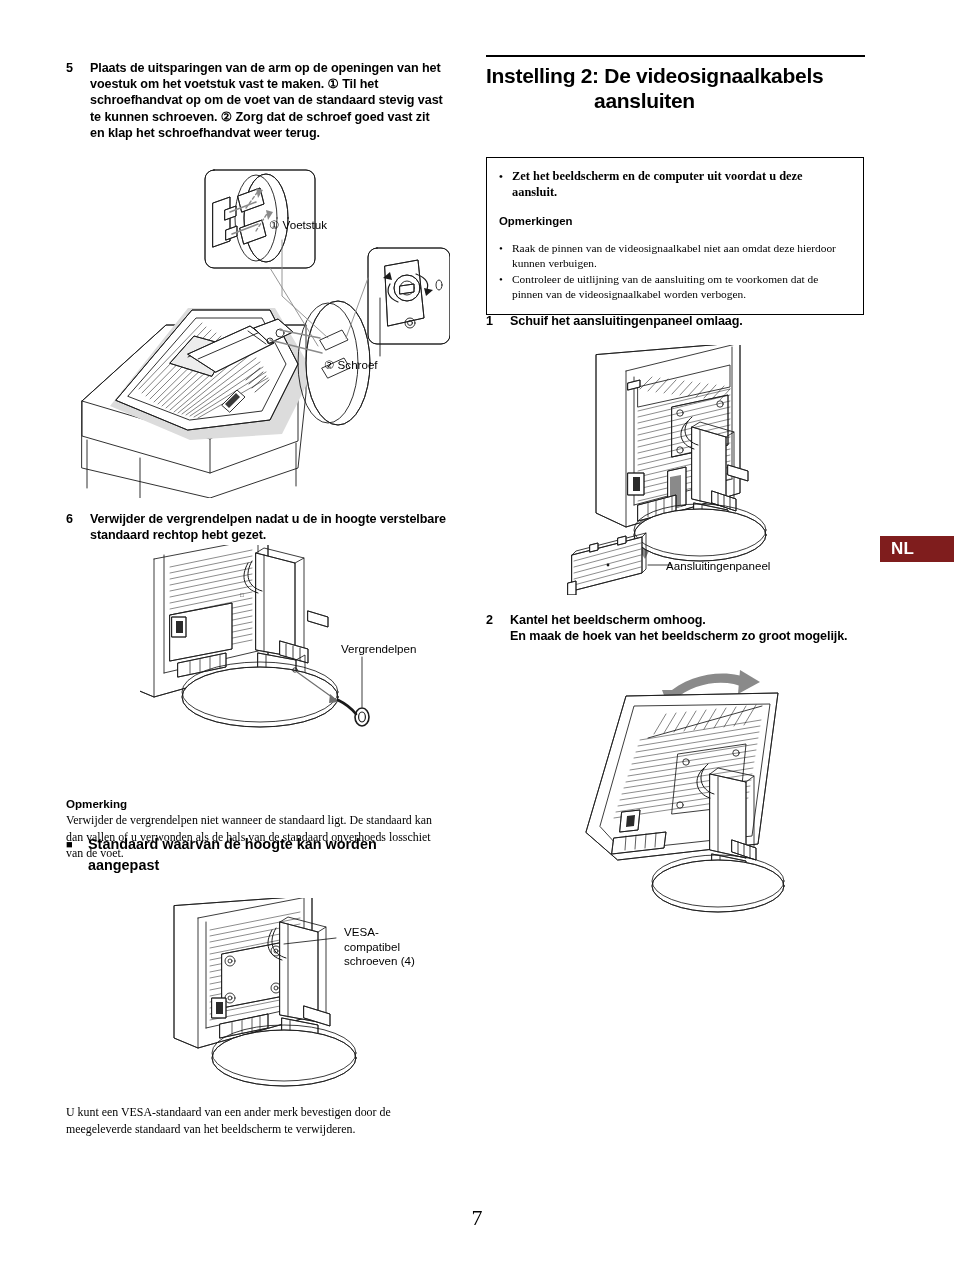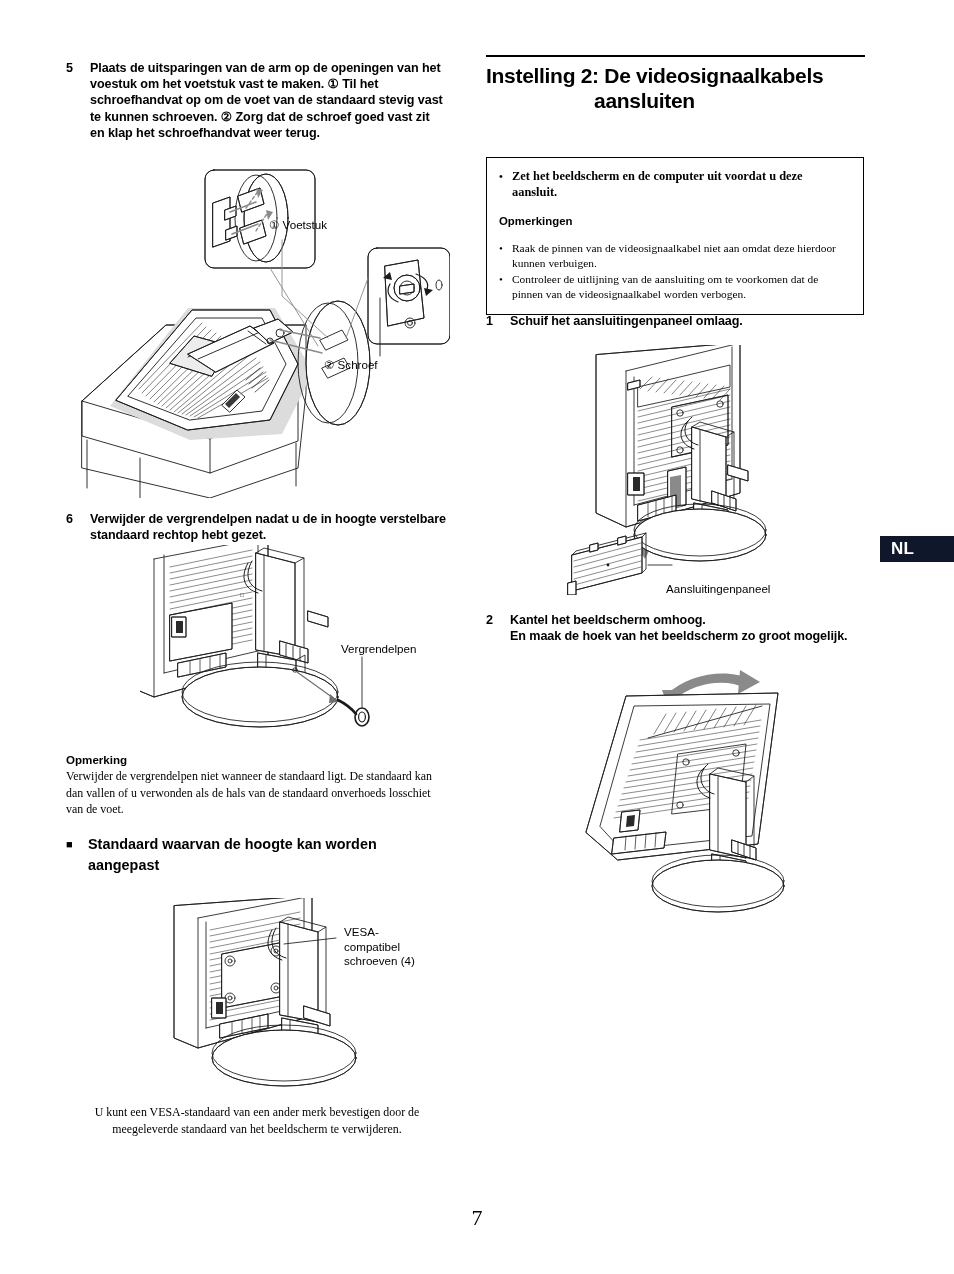--- a/index.html
+++ b/index.html
@@ -115,20 +115,21 @@
     font-family: "Liberation Serif", serif;
     font-size: 11.9px;
     line-height: 16.5px;
   }
   .opm-head {
     font-family: "Liberation Sans", sans-serif;
     font-weight: bold;
     font-size: 11.6px;
     line-height: 15px;
     margin-bottom: 1px;
+    margin-top: 44px;
   }
 
   
   .sq-head {
     display: flex;
     align-items: flex-start;
     font-weight: bold;
     font-size: 14.4px;
     line-height: 21px;
   }
@@ -147,21 +148,21 @@
     font-family: "Liberation Sans", sans-serif;
   }
 
   
   .nl-tab {
     position: absolute;
     left: 880px;
     top: 536px;
     width: 74px;
     height: 26px;
-    background: #0f172a;
+    background: #7f1d1d;
     color: #fff;
     font-weight: bold;
     font-size: 17px;
     display: flex;
     align-items: center;
     padding-left: 11px;
     box-sizing: border-box;
     letter-spacing: 0.3px;
   }
 
@@ -523,21 +524,21 @@
       </g>
 
       <path d="M124 46 L176 40" stroke="#1a1a1a"></path>
     </svg>
   </div>
 
   <div class="label" style="left:344px; top:925px;">VESA-
 compatibel
 schroeven (4)</div>
 
-  <div class="serif-p" style="position:absolute; left:66px; top:1104px; width:382px;text-align:center;">U kunt een VESA-standaard van een ander merk bevestigen door de meegeleverde standaard van het beeldscherm te verwijderen.</div>
+  <div class="serif-p" style="position:absolute; left:66px; top:1104px; width:382px;">U kunt een VESA-standaard van een ander merk bevestigen door de meegeleverde standaard van het beeldscherm te verwijderen.</div>
 
   <div class="col-right">
     <div class="head-rule"></div>
     <div class="sec-title">
       <span>Instelling 2:</span>
       <span>De videosignaalkabels</span>
       <span class="indent">aansluiten</span>
     </div>
   </div>
 
@@ -686,21 +687,21 @@
         <path d="M78 193 L86 191 L86 198 L78 200 Z"></path>
         <path d="M28 238 L36 236 L36 250 L28 250 Z" fill="#ffffff"></path>
         <path d="M28 238 L36 236 L36 250 L28 250 Z"></path>
         <circle cx="68" cy="220" r="1.4" fill="#1a1a1a" stroke="none"></circle>
 
         <path d="M108 220 L132 220" stroke="#1a1a1a"></path>
       </g>
     </svg>
   </div>
 
-  <div class="label" style="left:666px; top:559px;margin-top:23px;">Aansluitingenpaneel</div>
+  <div class="label" style="left:666px; top:559px;">Aansluitingenpaneel</div>
 
   <div style="position:absolute; left:486px; top:612px; width:380px;">
     <div class="step">
       <div class="step-num">2</div>
       <div class="step-body" style="white-space:pre-line;">Kantel het beeldscherm omhoog.
 En maak de hoek van het beeldscherm zo groot mogelijk.</div>
     </div>
   </div>
 
   <div class="fig" style="left:570px; top:660px; width:270px; height:260px;">

